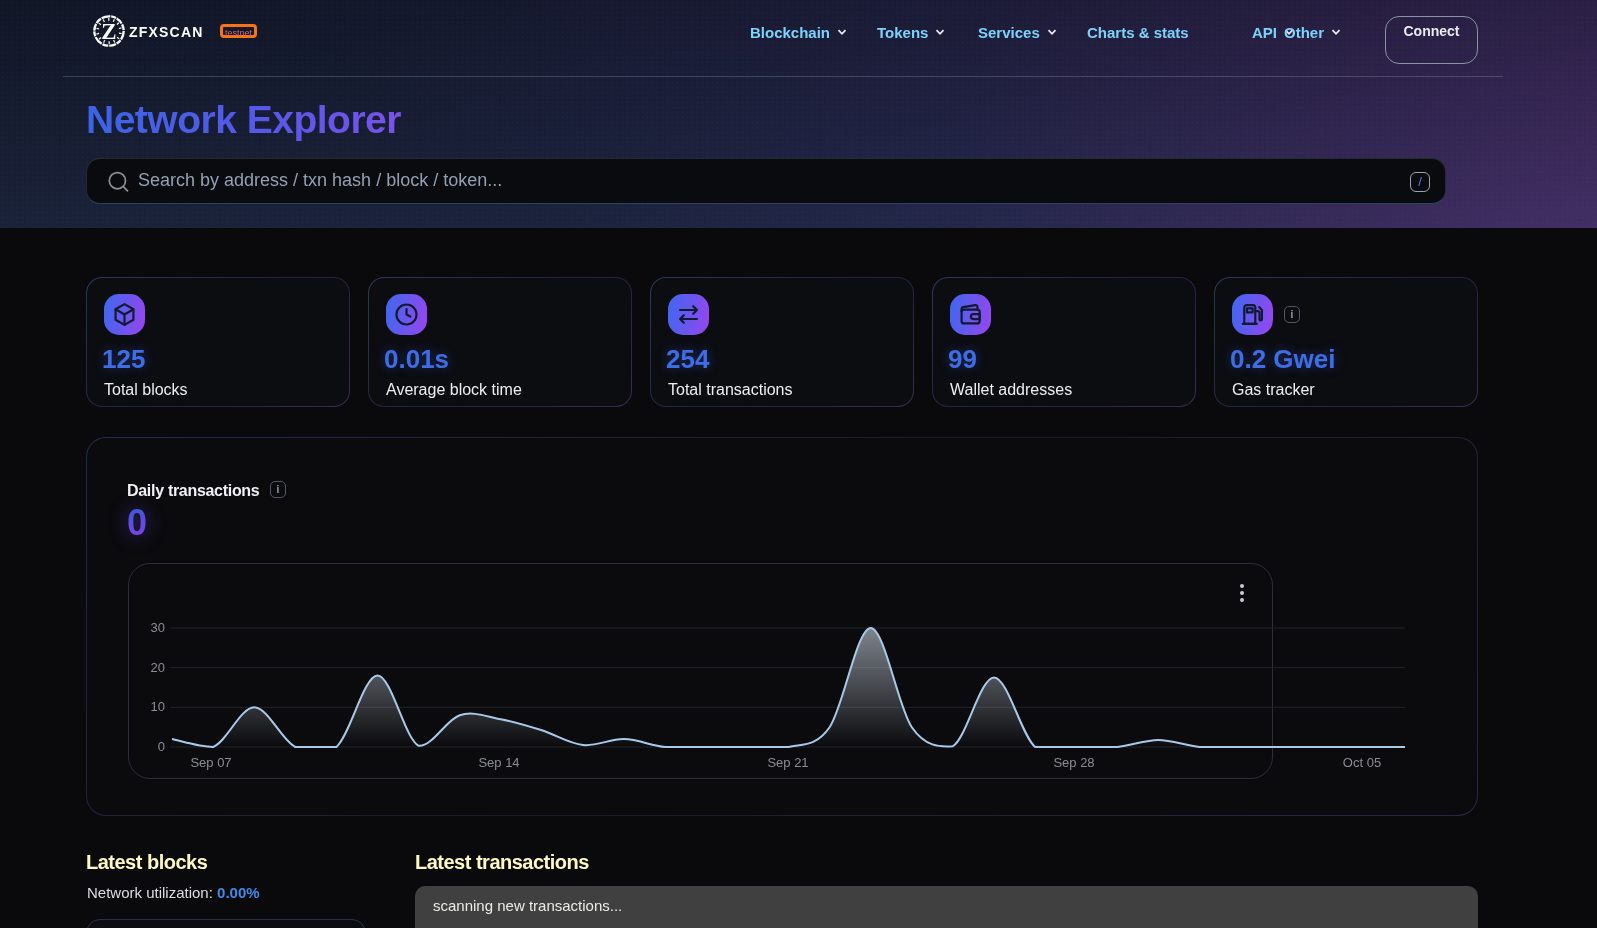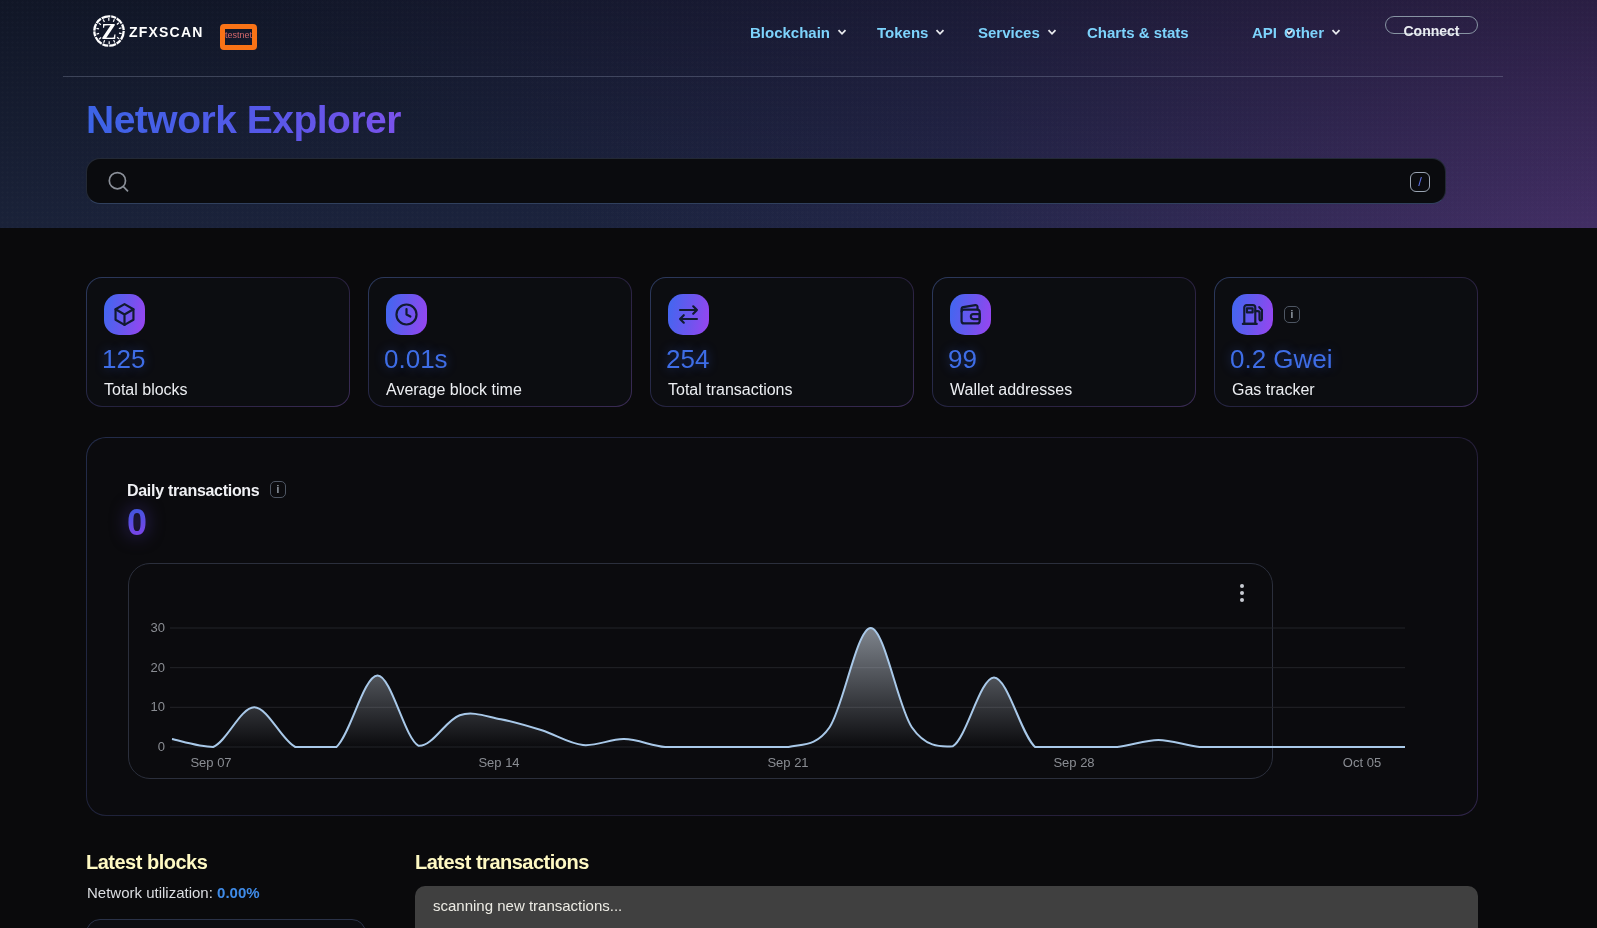--- a/index.html
+++ b/index.html
@@ -8,38 +8,38 @@
   position:absolute; left:0; top:0; width:1597px; height:228px;
   background: radial-gradient(rgba(255,255,255,0.012) 1px, transparent 1.2px),
               linear-gradient(to bottom, rgba(4,6,13,0.42), rgba(4,6,13,0) 100%),
               linear-gradient(212deg, rgba(88,58,140,0.45) 0%, rgba(88,58,140,0) 70%),
               linear-gradient(to right, #1a2239 0%, #1c2441 60%, #372850 100%);
   background-size: 5px 5px, 100% 100%, 100% 100%, 100% 100%;
 }
 .navline { position:absolute; left:63px; top:76px; width:1440px; height:1px; background:rgba(165,175,200,0.28); }
 .logo { position:absolute; left:92px; top:14px; }
 .brand { position:absolute; left:129px; top:24px; font-size:14px; font-weight:700; letter-spacing:1.2px; color:#fff; }
-.testnet { position:absolute; left:220px; top:24px; width:37px; height:26px; border:5px solid #f97316; border-radius:4px; color:#d4676c; font-size:9px; text-align:center; line-height:12px; }
+.testnet { position:absolute; left:220px; top:24px; width:37px; height:14px; border:3px solid #f97316; border-radius:4px; color:#d4676c; font-size:9px; text-align:center; line-height:12px; }
 .nav { position:absolute; top:24px; font-size:15px; font-weight:700; color:#7dd3fc; }
 .chev { display:inline-block; margin-left:6px; }
-.connect { position:absolute; left:1385px; top:16px; width:93px; height:18px; border:1.5px solid #8794a3; border-radius:9px; color:#e9ecf1; font-size:14px; font-weight:700; text-align:center; line-height:28px; }
+.connect { position:absolute; left:1385px; top:16px; width:93px; height:48px; border:1.5px solid #8794a3; border-radius:14px; color:#e9ecf1; font-size:14px; font-weight:700; text-align:center; line-height:28px; }
 .title { position:absolute; left:86px; top:98px; font-size:39px; letter-spacing:-0.5px; font-weight:700;
   background:linear-gradient(90deg, #3c64e6 0%, #5558e8 55%, #7a52ea 100%);
   -webkit-background-clip:text; background-clip:text; color:transparent; }
 .search { position:absolute; left:86px; top:158px; width:1360px; height:46px; background:#0a0b0e; border:1px solid rgba(110,130,170,0.26); border-bottom-color:rgba(95,130,190,0.45); border-radius:14px; }
 .search .ph { position:absolute; left:51px; top:11px; font-size:18px; color:#93a0b2; }
 .slash { position:absolute; right:15px; top:13px; width:20px; height:20px; border:1px solid #9aa4b2; border-radius:6px; text-align:center; line-height:18px; font-size:13px; color:#5f74e8; }
 .cards { position:absolute; left:86px; top:277px; }
 .card { position:absolute; top:0; width:264px; height:130px; border-radius:16px;
   background: linear-gradient(#0c0d11,#0c0d11) padding-box, linear-gradient(140deg, #2c3a5e 0%, #241f3a 50%, #3a2b55 100%) border-box;
   border:1px solid transparent; }
 .cicon { position:absolute; left:17px; top:16px; width:41px; height:41px; border-radius:15px;
   background:linear-gradient(100deg, #3f68f0 0%, #6d55ee 55%, #9a44f0 100%);
   display:flex; align-items:center; justify-content:center; }
-.cval { position:absolute; left:15px; top:68px; font-size:26px; line-height:1; font-weight:400; color:#3e6de6; text-shadow:0 0 11px rgba(60,100,235,0.42); }
+.cval { position:absolute; left:15px; top:68px; font-size:26px; line-height:1; font-weight:700; color:#3e6de6; text-shadow:0 0 11px rgba(60,100,235,0.42); }
 .clab { position:absolute; left:17px; top:103px; font-size:16px; font-weight:400; color:#eceef2; }
 .infoicon { width:16px; height:17px; border:1px solid #4e5663; border-radius:5px; color:#98a0ab; font-size:10px; text-align:center; line-height:16px; font-weight:700; }
 .chartcard { position:absolute; left:86px; top:437px; width:1392px; height:379px; border-radius:20px;
   background: linear-gradient(#0b0b0e,#0b0b0e) padding-box, linear-gradient(140deg, #232c4a 0%, #1c1a2c 50%, #2e2448 100%) border-box;
   border:1px solid transparent; }
 .dt-head { position:absolute; left:40px; top:44px; font-size:16px; letter-spacing:-0.3px; font-weight:700; color:#f0f1f4; }
 .dt-info { position:absolute; left:183px; top:43px; }
 .dt-val { position:absolute; left:40px; top:67px; font-size:36px; line-height:1; font-weight:700; background:linear-gradient(165deg,#4156de 15%,#7a44e8 80%); -webkit-background-clip:text; background-clip:text; color:transparent; filter:drop-shadow(0 0 9px rgba(100,70,230,0.55)); }
 .chartpanel { position:absolute; left:41px; top:125px; width:1145px; height:216px; border:1px solid #2b2f3c; border-radius:22px; background:#0b0b0e; }
 .dots { position:absolute; right:28px; top:20px; width:4px; }
@@ -95,20 +95,21 @@
     </svg></div>
 
 <div class="connect">Connect</div>
 
 <div class="title">Network Explorer</div>
 <div class="search">
   <svg style="position:absolute;left:19px;top:10px" width="26" height="26" viewBox="0 0 26 26" fill="none" stroke="#8b9099" stroke-width="1.7">
       <circle cx="11.4" cy="11.7" r="8.1"></circle>
       <line x1="17.4" y1="17.7" x2="22" y2="22.3"></line>
     </svg>
+  <span class="ph">Search by address / txn hash / block / token...</span>
   <div class="slash">/</div>
 </div>
 
 <div class="cards">
 <div class="card" style="left:0px">
   <div class="cicon">
         <svg width="29" height="29" viewBox="0 0 24 24" fill="none" stroke="#111a30" stroke-width="1.8" stroke-linecap="round" stroke-linejoin="round">
           <path d="M12 3.4 L19.4 7.7 L19.4 16.3 L12 20.6 L4.6 16.3 L4.6 7.7 Z"></path>
           <path d="M4.6 7.7 L12 12 L19.4 7.7 M12 12 L12 20.6"></path>
         </svg>

